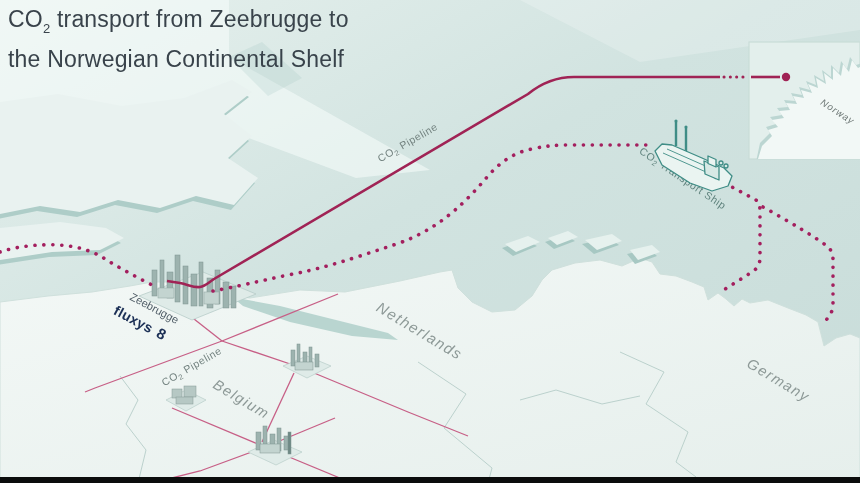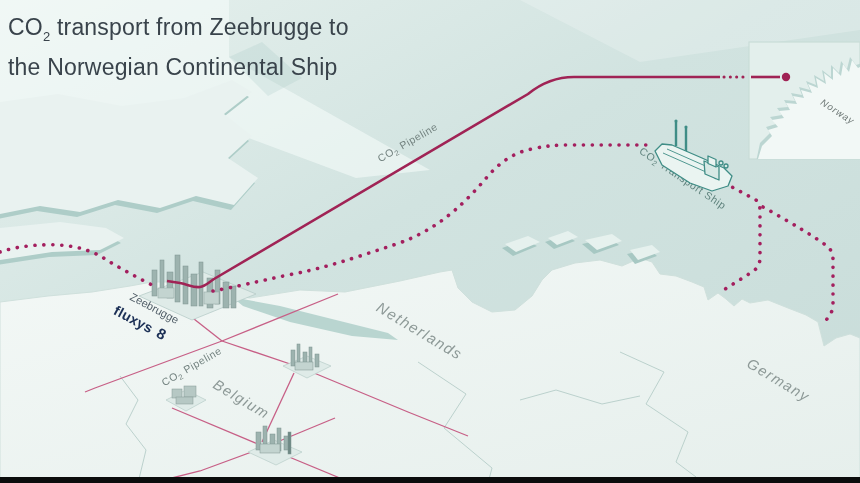--- a/index.html
+++ b/index.html
@@ -1,19 +1,19 @@
 <!DOCTYPE html>
 <html><head>
 <meta charset="utf-8">
 <style>
   html,body{margin:0;padding:0;background:#ffffff;}
   .stage{position:relative;width:860px;height:483px;overflow:hidden;
          font-family:"Liberation Sans","DejaVu Sans",sans-serif;}
   .map-svg{position:absolute;left:0;top:0;}
-  .title{position:absolute;left:8px;top:12px;width:420px;
+  .title{position:absolute;left:8px;top:4px;width:420px;
          font-size:23px;line-height:31px;color:#39434b;letter-spacing:.2px;}
   .title sub{font-size:13px;}
   .footer-bar{position:absolute;left:0;bottom:0;width:860px;height:6px;background:#0b0c0c;}
   text{font-family:"Liberation Sans","DejaVu Sans",sans-serif;}
   .country{fill:#8d9997;font-style:italic;letter-spacing:1.5px;}
   .route-label{fill:#71807e;letter-spacing:.6px;}
   .ship-label{fill:#5f827d;letter-spacing:.6px;}
 </style>
 </head>
 <body>
@@ -192,18 +192,18 @@
     <g clip-path="url(#insetClip)">
       <path fill="#bcd6d2" d="M756,162 L760,143 770,133 766,127 776,124 770,117 782,115 777,108 788,107 784,100 795,101 791,93 802,95 799,87 810,90 806,81 816,85 814,75 824,81 822,70 831,77 831,65 839,73 841,61 847,69 850,57 856,65 862,63 862,162 Z"></path>
       <path fill="#f2f8f6" d="M758,159 L762,146 772,136 768,130 778,127 772,120 784,118 779,111 790,110 786,103 797,104 793,96 804,98 801,90 812,93 808,84 818,88 816,78 826,84 824,73 833,80 833,68 841,76 843,64 849,72 852,60 858,68 862,66 862,160 Z"></path>
     </g>
     <text x="838" y="115" font-size="9.5" fill="#6f7977" font-style="italic" letter-spacing="1" text-anchor="middle" transform="rotate(33 838 111)">Norway</text>
     <path d="M751,77 L780,77" stroke="#a02355" stroke-width="2.6" fill="none"></path>
     <circle cx="786" cy="77" r="4.2" fill="#a02355"></circle>
   </g>
 </svg>
 
-<div class="title"><span>CO</span><sub>2</sub><span> transport from Zeebrugge to</span><br><span>the Norwegian Continental Ship</span>
+<div class="title"><span>CO</span><sub>2</sub><span> transport from Zeebrugge to</span><br><span>the Norwegian Continental Shelf</span>
 </div>
 
 <div class="footer-bar"></div>
 
 </div>
 
 </body></html>

